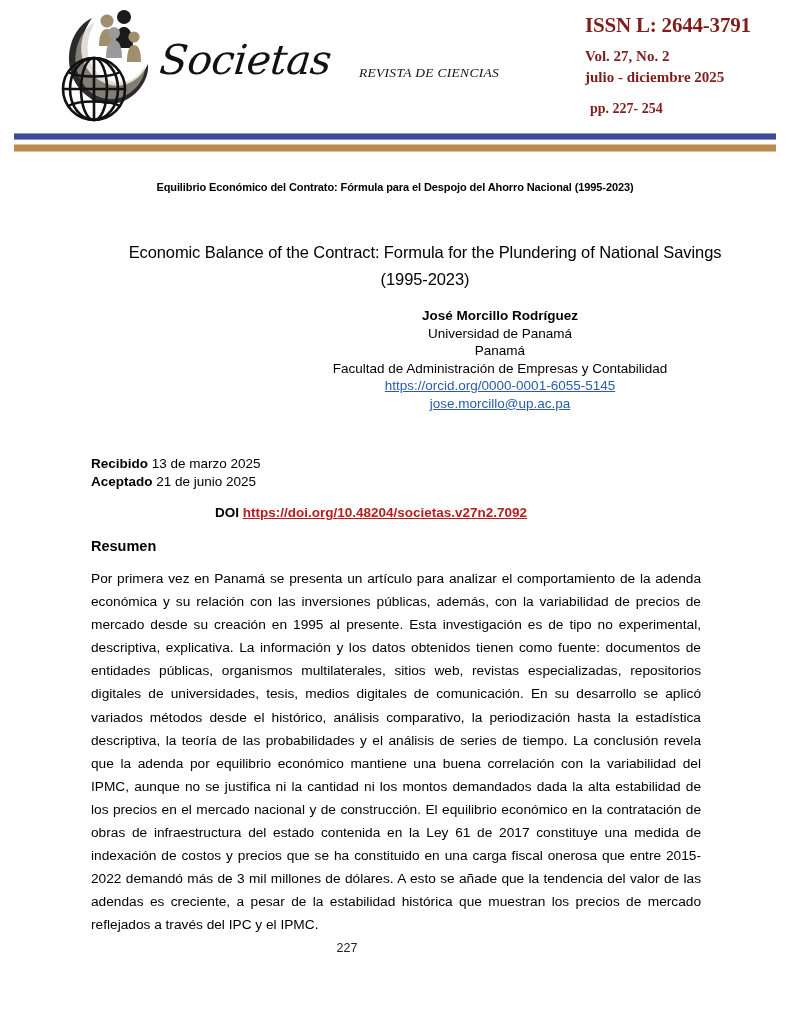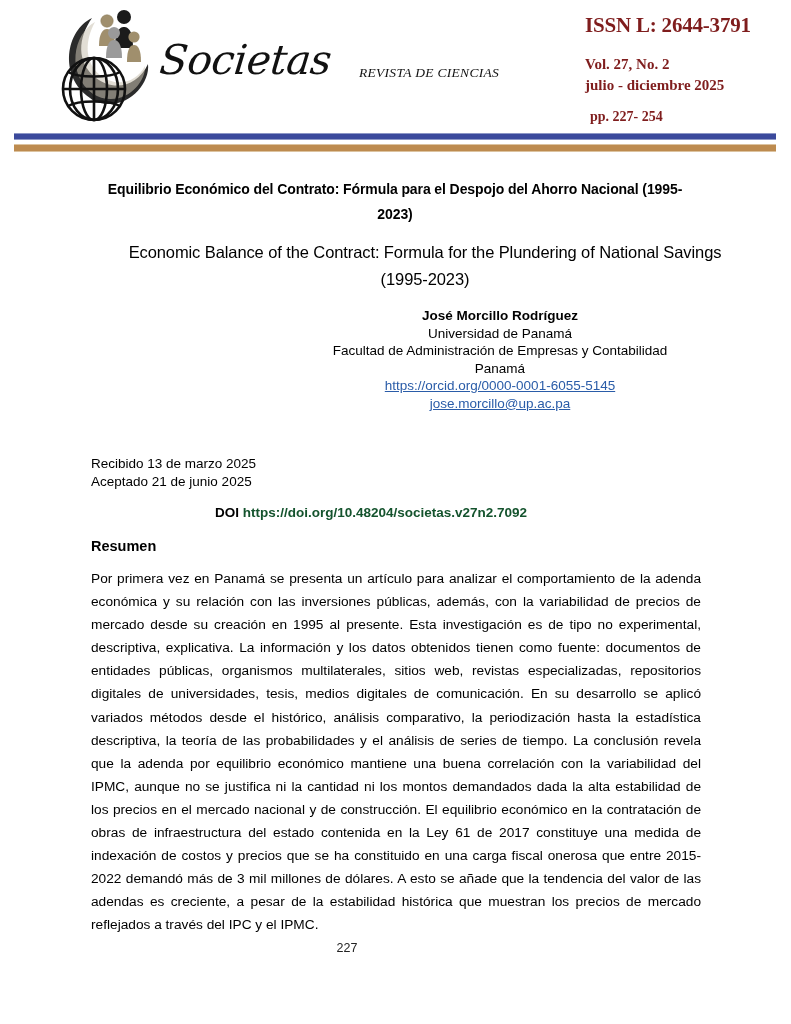--- a/index.html
+++ b/index.html
@@ -87,21 +87,21 @@
   .issn-line {
     font-weight: bold;
     font-size: 21px;
     line-height: 26px;
     letter-spacing: -0.2px;
   }
   .vol-line {
     font-weight: bold;
     font-size: 15px;
     line-height: 21px;
-    margin-top: 16px;
+    margin-top: 8px;
   }
   .pages-line {
     font-weight: bold;
     font-size: 14px;
     line-height: 20px;
     margin-top: 11px;
     margin-left: 5px;
   }
 
   
@@ -128,21 +128,21 @@
     box-sizing: border-box;
   }
 
   
   .title-es {
     position: absolute;
     left: 95px;
     top: 168px;
     width: 600px;
     text-align: center;
-    font-size: 14px;
+    font-size: 11px;
     font-weight: bold;
     line-height: 25px;
     letter-spacing: -0.1px;
   }
   .title-en {
     position: absolute;
     left: 95px;
     top: 225px;
     width: 600px;
     text-align: center;
@@ -174,35 +174,36 @@
   
   .dates-block {
     position: absolute;
     left: 91px;
     top: 455px;
     width: 400px;
     font-size: 13.5px;
     line-height: 17.5px;
     text-align: left;
   }
-  .dates-block b { font-weight: normal; }
+  .dates-block b { font-weight: bold; }
 
   
   .doi-line {
     position: absolute;
     left: 91px;
     top: 504px;
     width: 560px;
     text-align: center;
     font-size: 13.5px;
     font-weight: bold;
     line-height: 18px;
   }
   .doi-link {
-    color: #14532d;
+    color: #b91c1c;
+    text-decoration: underline;
     font-weight: bold;
     cursor: pointer;
   }
 
   
   .abstract-heading {
     position: absolute;
     left: 91px;
     top: 537px;
     font-size: 14.5px;
@@ -291,22 +292,22 @@
 
   <div class="rule-blue"></div>
   <div class="rule-tan"></div>
 
   <h1 class="title-es">Equilibrio Económico del Contrato: Fórmula para el Despojo del Ahorro Nacional (1995-2023)</h1>
   <h2 class="title-en">Economic Balance of the Contract: Formula for the Plundering of National Savings (1995-2023)</h2>
 
   <div class="author-block">
     <div class="author-name">José Morcillo Rodríguez</div>
     <div>Universidad de Panamá</div>
+    <div>Panamá</div>
     <div>Facultad de Administración de Empresas y Contabilidad</div>
-    <div>Panamá</div>
     <span class="author-link">https://orcid.org/0000-0001-6055-5145</span>
     <span class="author-link">jose.morcillo@up.ac.pa</span>
   </div>
 
   <div class="dates-block">
     <div>
       <b>Recibido</b>
       <span>13 de marzo 2025</span>
     </div>
     <div>

